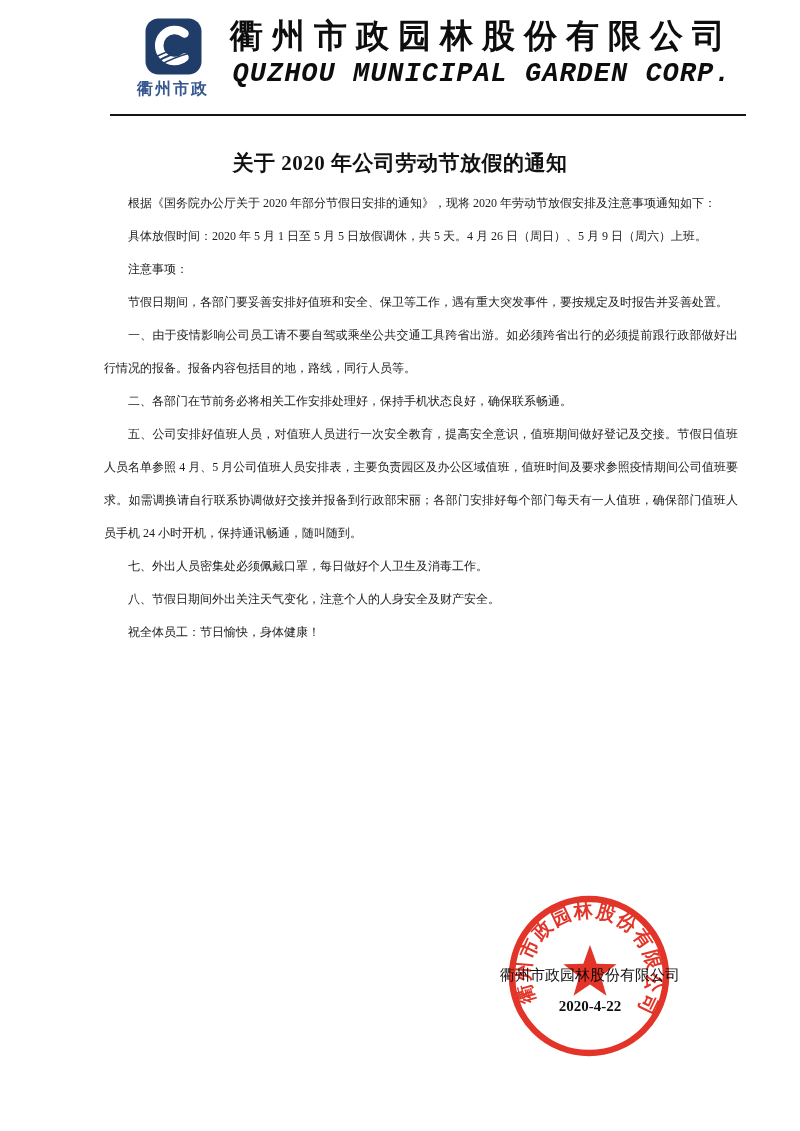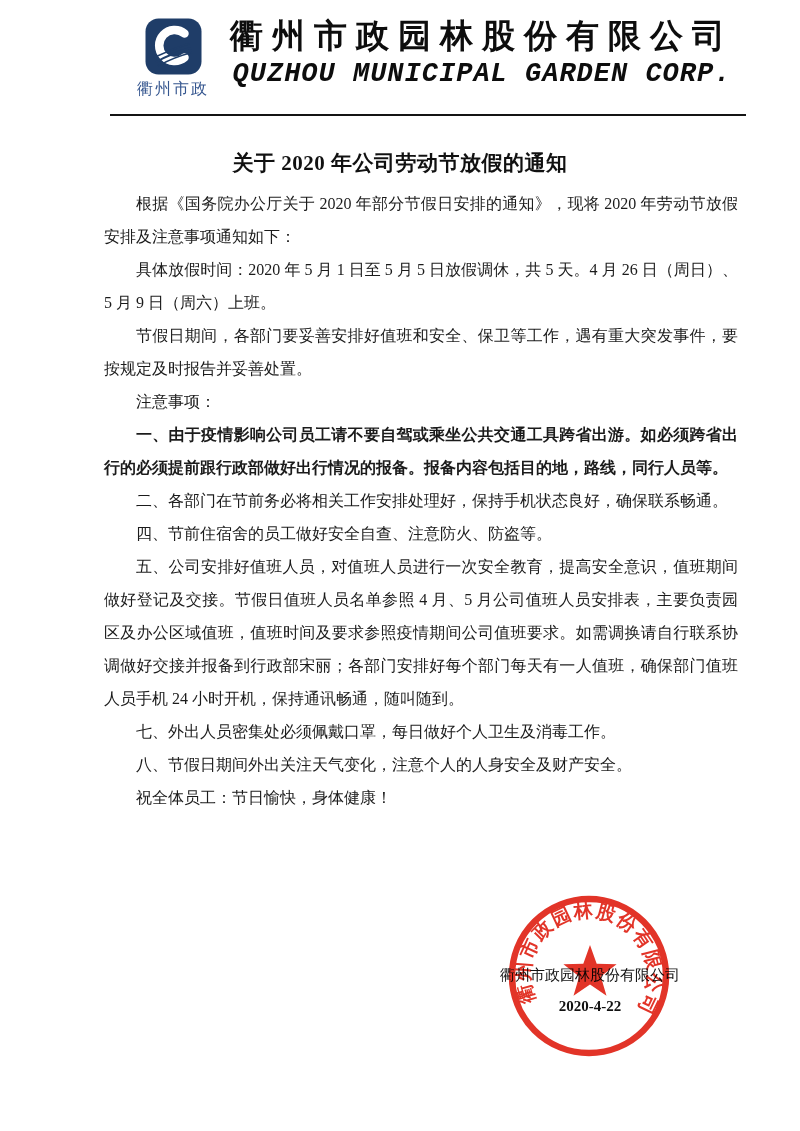--- a/index.html
+++ b/index.html
@@ -5,45 +5,45 @@
   html,body{margin:0;padding:0;background:#ffffff;}
   .page{
     position:relative;width:800px;height:1131px;background:#ffffff;overflow:hidden;
     font-family:"Liberation Serif","DejaVu Serif",serif;color:#1c1c1c;
   }
   
   .letterhead{position:absolute;top:16px;left:136px;right:52px;display:flex;align-items:flex-start;}
   .logo-block{width:74px;flex:0 0 auto;text-align:center;}
   .logo-square{display:block;margin:2px auto 0 auto;}
   .logo-caption{
-    margin-top:4px;font-size:16px;font-weight:400;letter-spacing:2px;
+    margin-top:4px;font-size:16px;font-weight:700;letter-spacing:2px;
     color:var(--logo-text-color,#35568f);white-space:nowrap;
   }
   .company-names{flex:1;text-align:center;padding-left:6px;min-width:0;}
   .company-cn{
     font-size:33px;font-weight:700;letter-spacing:9px;color:#0d0d0d;
     white-space:nowrap;line-height:40px;
   }
   .company-en{
     font-family:"Liberation Mono","DejaVu Sans Mono",monospace;
     font-size:27px;font-weight:600;letter-spacing:1px;color:#0d0d0d;
     white-space:nowrap;line-height:34px;margin-top:1px;font-style:italic;
   }
   .header-rule{position:absolute;top:114px;left:110px;width:636px;height:2px;background:#141414;}
   
   .doc-title{
     position:absolute;top:149px;left:0;width:100%;text-align:center;
     font-size:21px;font-weight:700;letter-spacing:0.5px;color:#111;
   }
   .notice-body{
     position:absolute;top:187px;left:104px;width:634px;
-    font-size:16px;line-height:33px;text-align:justify;color:#1b1b1b;
+    font-size:12px;line-height:33px;text-align:justify;color:#1b1b1b;
   }
   .para{margin:0;text-indent:2em;}
-  .para.bold{font-weight:700;}
+  .para.bold{font-weight:400;}
   
   .signature{
     position:absolute;top:960px;left:420px;width:340px;text-align:center;
     font-size:15px;line-height:31px;color:#111;z-index:2;
   }
   .signature .sig-date{font-size:15px;font-weight:bold;}
   .stamp{
     position:absolute;left:505px;top:892px;width:168px;height:168px;z-index:3;
     mix-blend-mode:multiply;opacity:0.93;color:var(--stamp-color,#e02417);
   }
@@ -70,25 +70,24 @@
     </div>
   </div>
 
   <div class="header-rule"></div>
 
   <div class="doc-title">关于 2020 年公司劳动节放假的通知</div>
 
   <div class="notice-body">
       <p class="para">根据《国务院办公厅关于 2020 年部分节假日安排的通知》，现将 2020 年劳动节放假安排及注意事项通知如下：</p>
       <p class="para">具体放假时间：2020 年 5 月 1 日至 5 月 5 日放假调休，共 5 天。4 月 26 日（周日）、5 月 9 日（周六）上班。</p>
+      <p class="para">注意事项：</p>
       <p class="para">节假日期间，各部门要妥善安排好值班和安全、保卫等工作，遇有重大突发事件，要按规定及时报告并妥善处置。</p>
-      <p class="para">注意事项：</p>
       <p class="para bold">一、由于疫情影响公司员工请不要自驾或乘坐公共交通工具跨省出游。如必须跨省出行的必须提前跟行政部做好出行情况的报备。报备内容包括目的地，路线，同行人员等。</p>
       <p class="para">二、各部门在节前务必将相关工作安排处理好，保持手机状态良好，确保联系畅通。</p>
-      <p class="para">四、节前住宿舍的员工做好安全自查、注意防火、防盗等。</p>
       <p class="para">五、公司安排好值班人员，对值班人员进行一次安全教育，提高安全意识，值班期间做好登记及交接。节假日值班人员名单参照 4 月、5 月公司值班人员安排表，主要负责园区及办公区域值班，值班时间及要求参照疫情期间公司值班要求。如需调换请自行联系协调做好交接并报备到行政部宋丽；各部门安排好每个部门每天有一人值班，确保部门值班人员手机 24 小时开机，保持通讯畅通，随叫随到。</p>
       <p class="para">七、外出人员密集处必须佩戴口罩，每日做好个人卫生及消毒工作。</p>
       <p class="para">八、节假日期间外出关注天气变化，注意个人的人身安全及财产安全。</p>
       <p class="para">祝全体员工：节日愉快，身体健康！</p>
     </div>
 
   <div class="signature">
     <div>衢州市政园林股份有限公司</div>
     <div class="sig-date">2020-4-22</div>
   </div>

